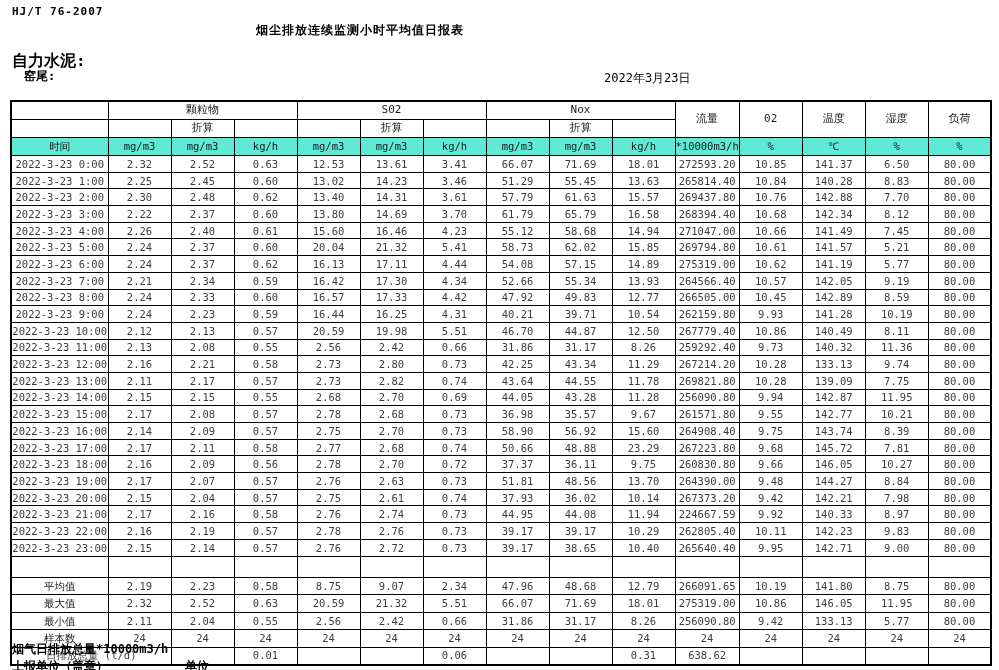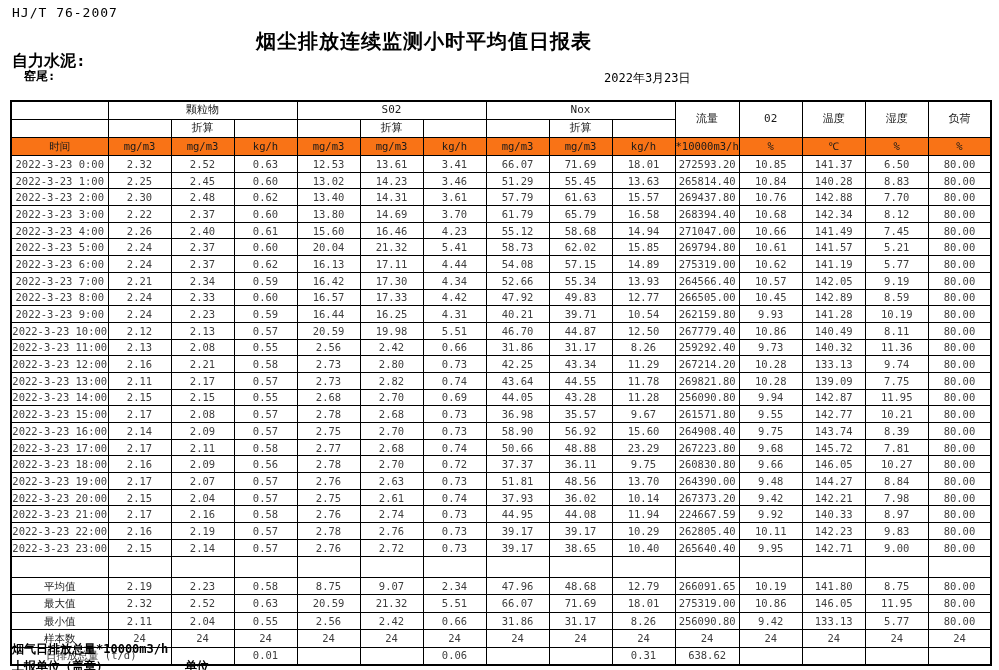--- a/index.html
+++ b/index.html
@@ -1,22 +1,22 @@
 <!DOCTYPE html>
 <html><head>
 <meta charset="utf-8">
 <style>
   html,body{margin:0;padding:0;}
   body{
     width:999px;height:670px;background:#ffffff;position:relative;
     font-family:"DejaVu Sans Mono","Liberation Mono",monospace;
     color:#000;overflow:hidden;
   }
-  .std-code{position:absolute;top:5px;left:12px;font-size:13px;font-weight:normal;letter-spacing:1px;}
-  .doc-title{position:absolute;top:22px;left:256px;font-size:20px;font-weight:bold;letter-spacing:1px;margin-top:6px;}
+  .std-code{position:absolute;top:5px;left:12px;font-size:11px;font-weight:bold;letter-spacing:1px;}
+  .doc-title{position:absolute;top:22px;left:256px;font-size:12px;font-weight:bold;letter-spacing:1px;}
   .company{position:absolute;top:51px;left:12px;font-size:16px;font-weight:bold;}
   .location{position:absolute;top:68px;left:24px;font-size:12px;font-weight:bold;}
   .report-date{position:absolute;top:70px;left:604px;font-size:12px;}
   table.report{
     position:absolute;top:100px;left:10px;
     border-collapse:collapse;table-layout:fixed;
     border:2px solid #000;
     padding-left:32px;
   }
   table.report td{
@@ -24,21 +24,21 @@
     font-size:10.5px;
     text-align:center;
     vertical-align:middle;
     padding:0;
     line-height:1.15;
     white-space:nowrap;
     overflow:hidden;
     color:#3d3d3d;
   }
   tr.hdr td{font-size:11px;color:#1a1a1a;height:17px;}
-  tr.units td{background:#f97316;height:17px;font-size:10.5px;color:#1a1a1a;}
+  tr.units td{background:#5eead4;height:17px;font-size:10.5px;color:#1a1a1a;}
   tr.data-row td{height:15.7px;}
   tr.empty-row td{height:20px;}
   tr.summary-row td{height:16.5px;color:#3d3d3d;}
   tr.summary-row td.row-label{color:#1a1a1a;}
   tr.total-row td{height:16px;}
   td.left{text-align:left;padding-left:3px;color:#1a1a1a;}
   .footer-note{position:absolute;top:641px;left:12px;font-size:12px;font-weight:bold;}
   .footer-unit-report{position:absolute;top:658px;left:12px;font-size:12px;font-weight:bold;}
   .footer-unit{position:absolute;top:658px;left:185px;font-size:12px;font-weight:bold;}
 </style>

